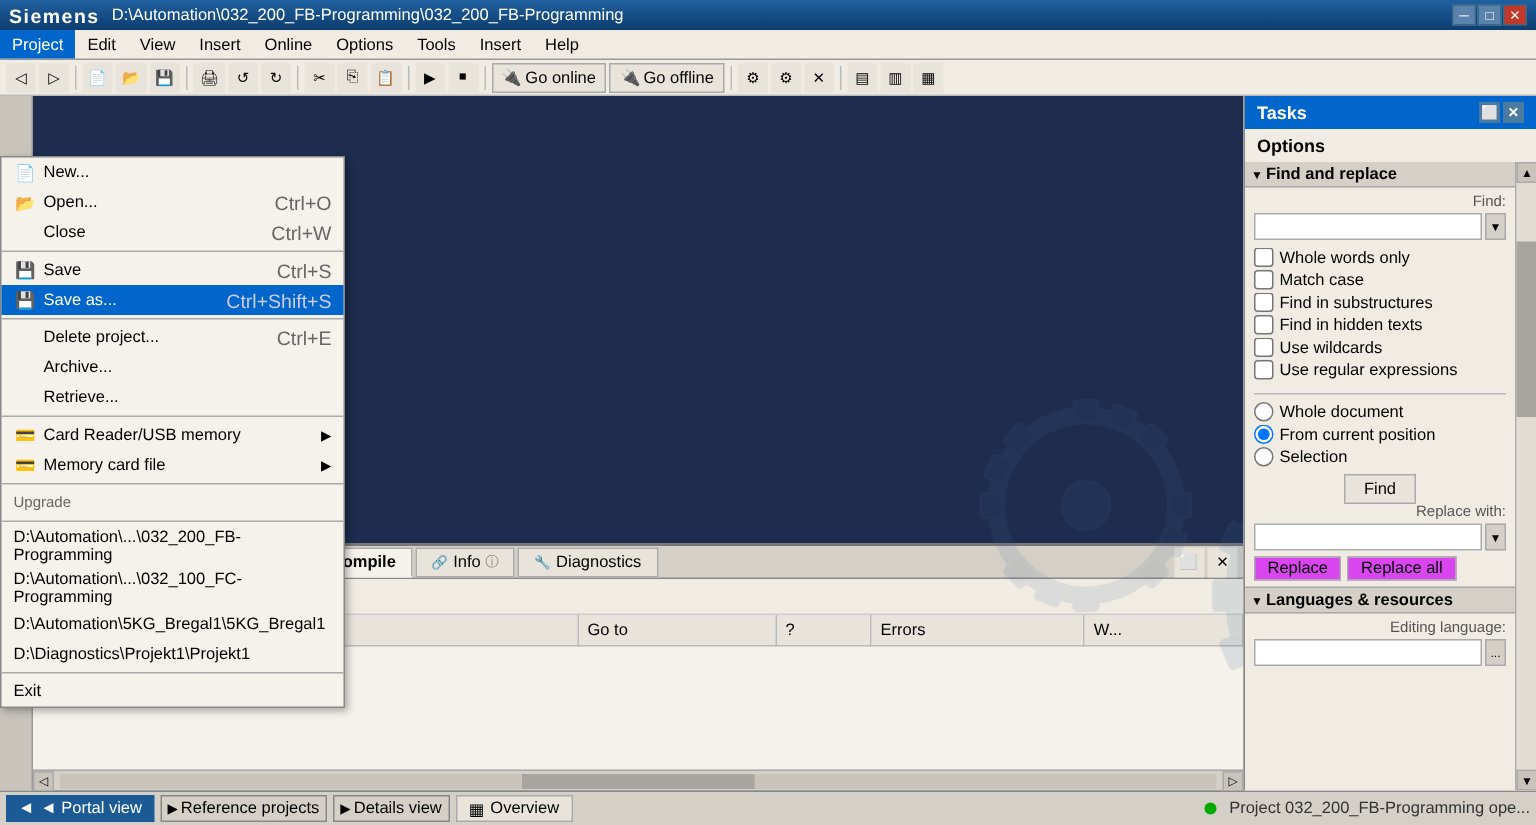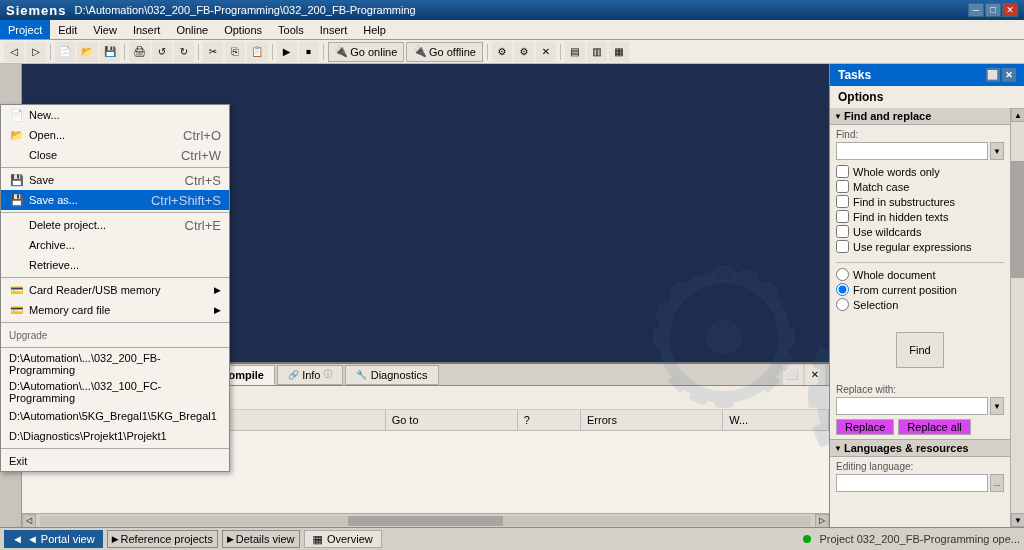--- a/index.html
+++ b/index.html
@@ -153,21 +153,21 @@
     .right-panel-header {
       height: 22px;
       background: #0066cc;
       color: white;
       display: flex;
       align-items: center;
       padding: 0 8px;
       font-size: 12px;
       font-weight: bold;
     }
-    .form-label { font-size: 10px; color: #555; margin-bottom: 2px; }
+    .form-label { font-size: 10px; color: #555; margin-bottom: 2px; text-align: right; }
     .form-input-row {
       display: flex;
       align-items: center;
       gap: 2px;
     }
     .input-arrow {
       width: 14px; height: 18px; background: #d4d0c8; border: 1px solid #aaa;
       display: flex; align-items: center; justify-content: center; font-size: 8px; cursor: pointer;
     }
     .checkbox-row {
@@ -179,27 +179,27 @@
     }
     .radio-row {
       display: flex;
       align-items: center;
       gap: 4px;
       padding: 1px 0;
       font-size: 11px;
     }
     .divider { height: 1px; background: #bbb; margin: 4px 0; }
     .find-btn {
-      height: 36px;
+      height: 20px;
       padding: 0 12px;
       background: #e8e4dc;
       border: 1px solid #aaa;
       cursor: pointer;
       font-size: 11px;
-      margin: 16px auto;
+      margin: 0 auto;
       display: block;
     }
     .replace-btn {
       height: 16px;
       padding: 0 8px;
       background: #d946ef;
       border: 1px solid #aaa;
       cursor: pointer;
       font-size: 11px;
     }

